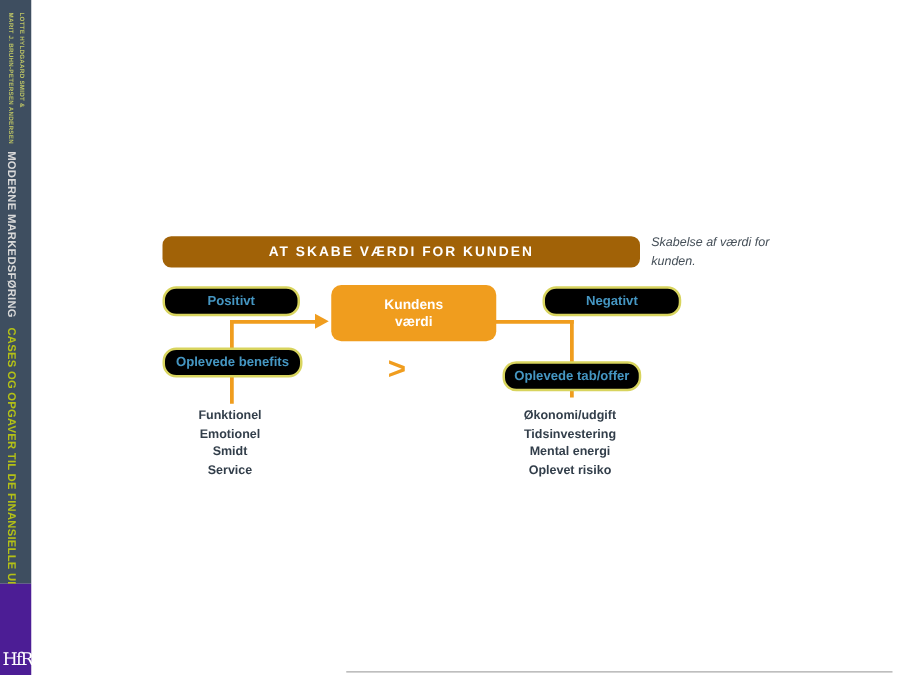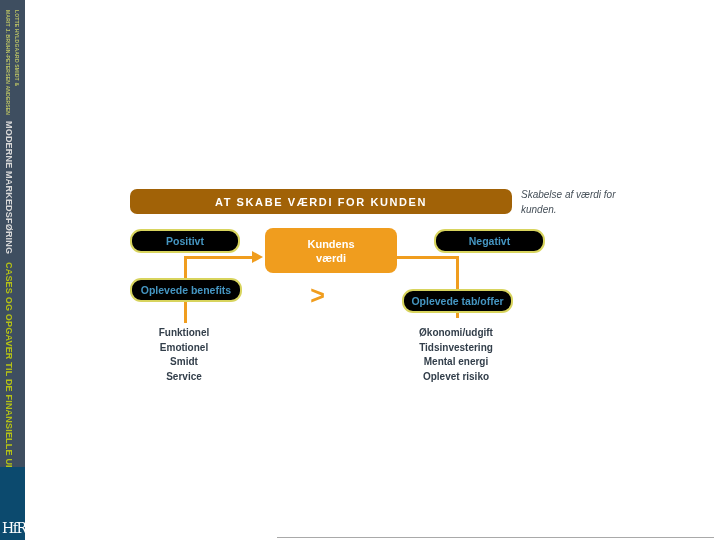--- a/index.html
+++ b/index.html
@@ -8,21 +8,21 @@
     overflow:hidden; font-family:"Liberation Sans", sans-serif;
   }
 
   
   .spine-navy {
     position:absolute; left:0; top:0; width:25px; height:467px;
     background:#3e4e60;
   }
   .spine-lime {
     position:absolute; left:0; top:467px; width:25px; height:73px;
-    background:#0c4a6e;
+    background:#4c1d95;
   }
   .spine-authors {
     position:absolute; top:10px; left:1px; width:20px; height:90px;
     writing-mode:vertical-rl;
     font-size:5px; line-height:9px; font-weight:bold;
     letter-spacing:0.2px; color:#bdc465; white-space:nowrap;
   }
   .spine-title {
     position:absolute; top:121px; left:4px; height:345px;
     writing-mode:vertical-rl; white-space:nowrap;

